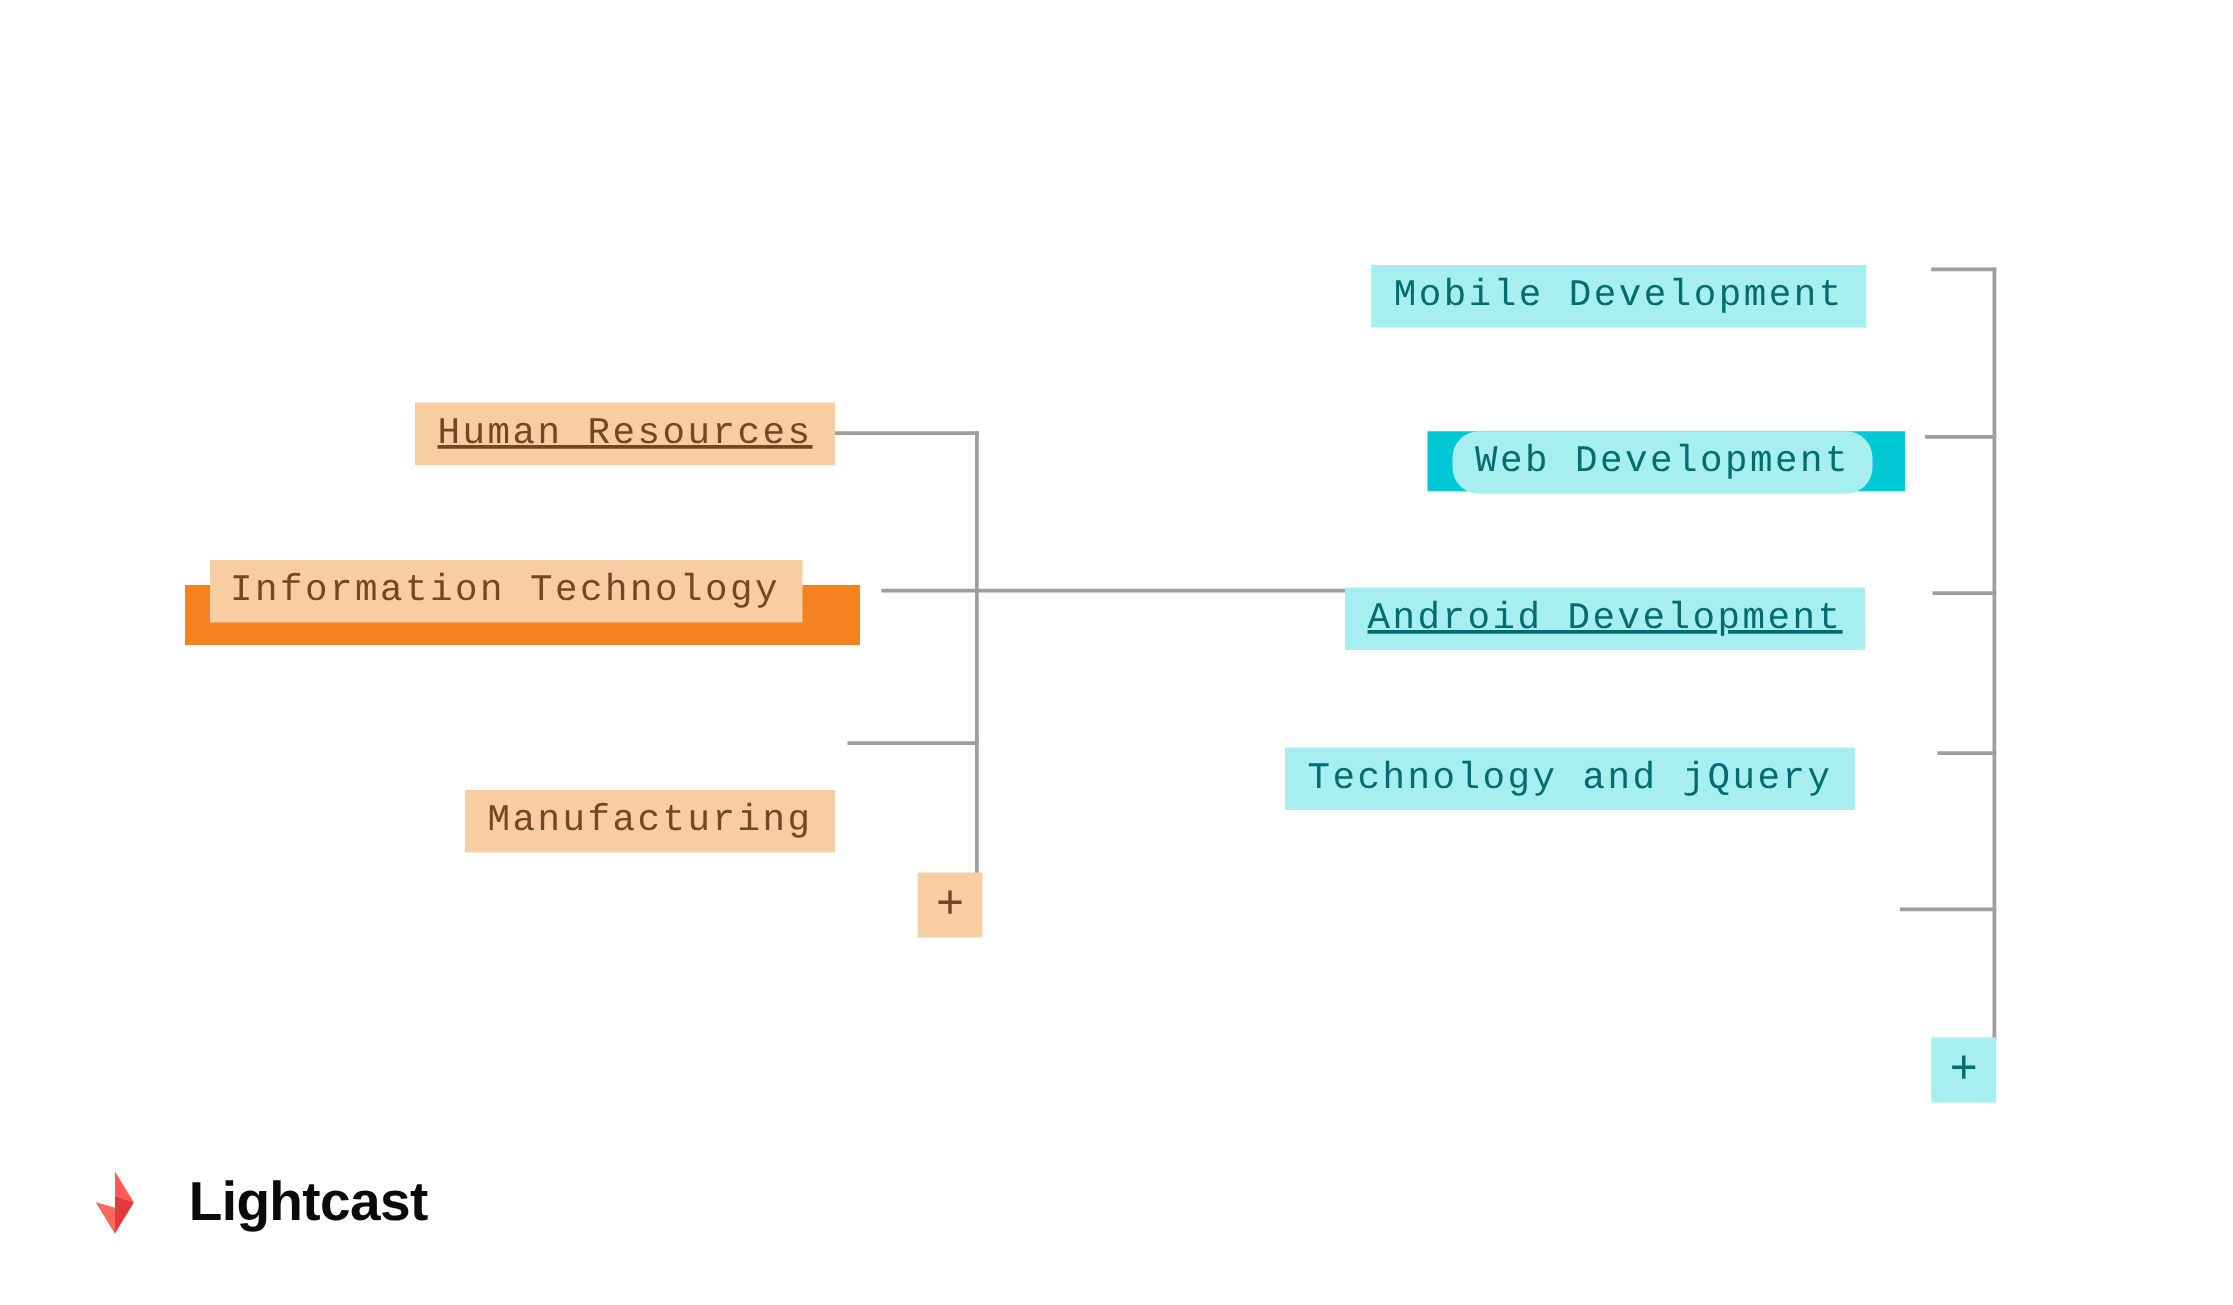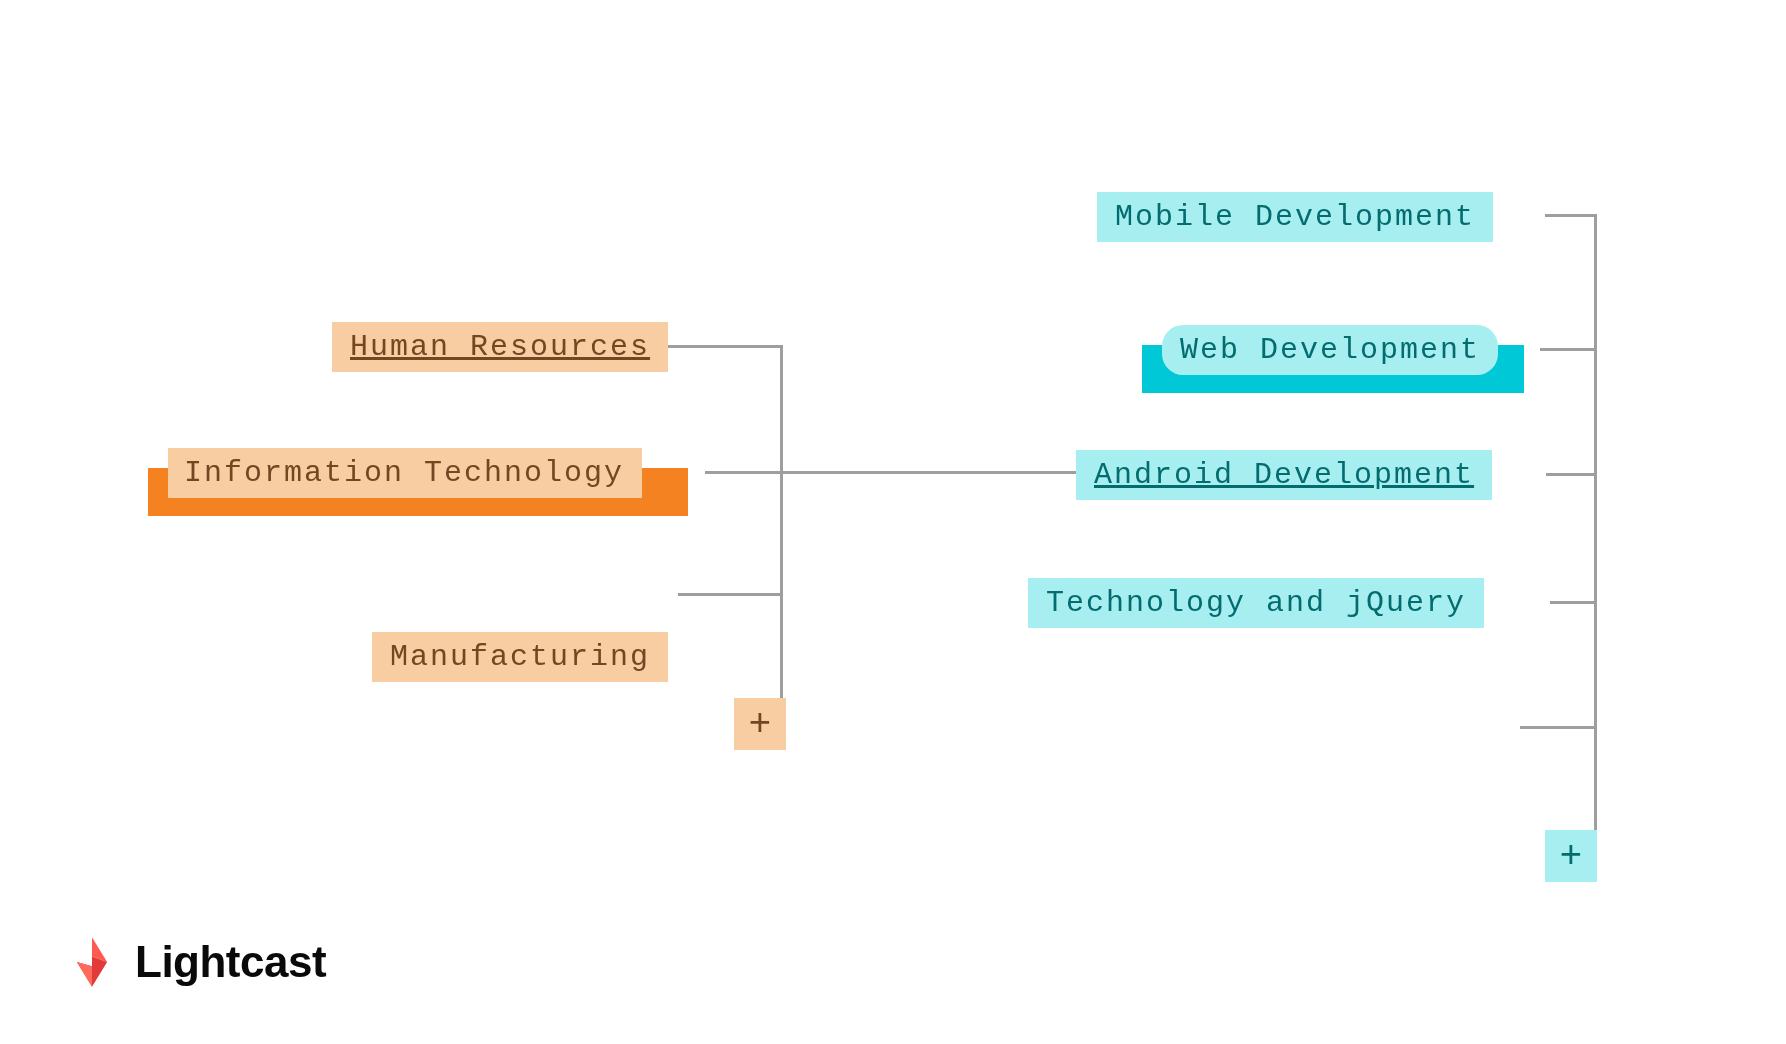--- a/index.html
+++ b/index.html
@@ -25,20 +25,21 @@
     white-space: nowrap;
     z-index: 2;
   }
   .node.orange {
     background: #f8cda2;
     color: #744622;
   }
   .node.blue {
     background: #a7eef1;
     color: #036c6f;
+    margin-top: 20px;
   }
   .shadow {
     position: absolute;
     z-index: 1;
   }
   .shadow.orange { background: #f58220; }
   .shadow.blue { background: #00c8d6; }
 
   .plus {
     position: absolute;
@@ -59,21 +60,21 @@
     background: #9e9e9e;
     z-index: 0;
   }
 
   .logo {
     position: absolute;
     left: 65px;
     bottom: 55px;
     display: flex;
     align-items: center;
-    gap: 16px;
+    gap: 32px;
   }
   .logo-text {
     font-family: -apple-system, BlinkMacSystemFont, "Segoe UI", Arial, sans-serif;
     font-weight: 700;
     font-size: 44px;
     color: #0a0a0a;
     letter-spacing: -0.5px;
   }
 </style>
 </head>

